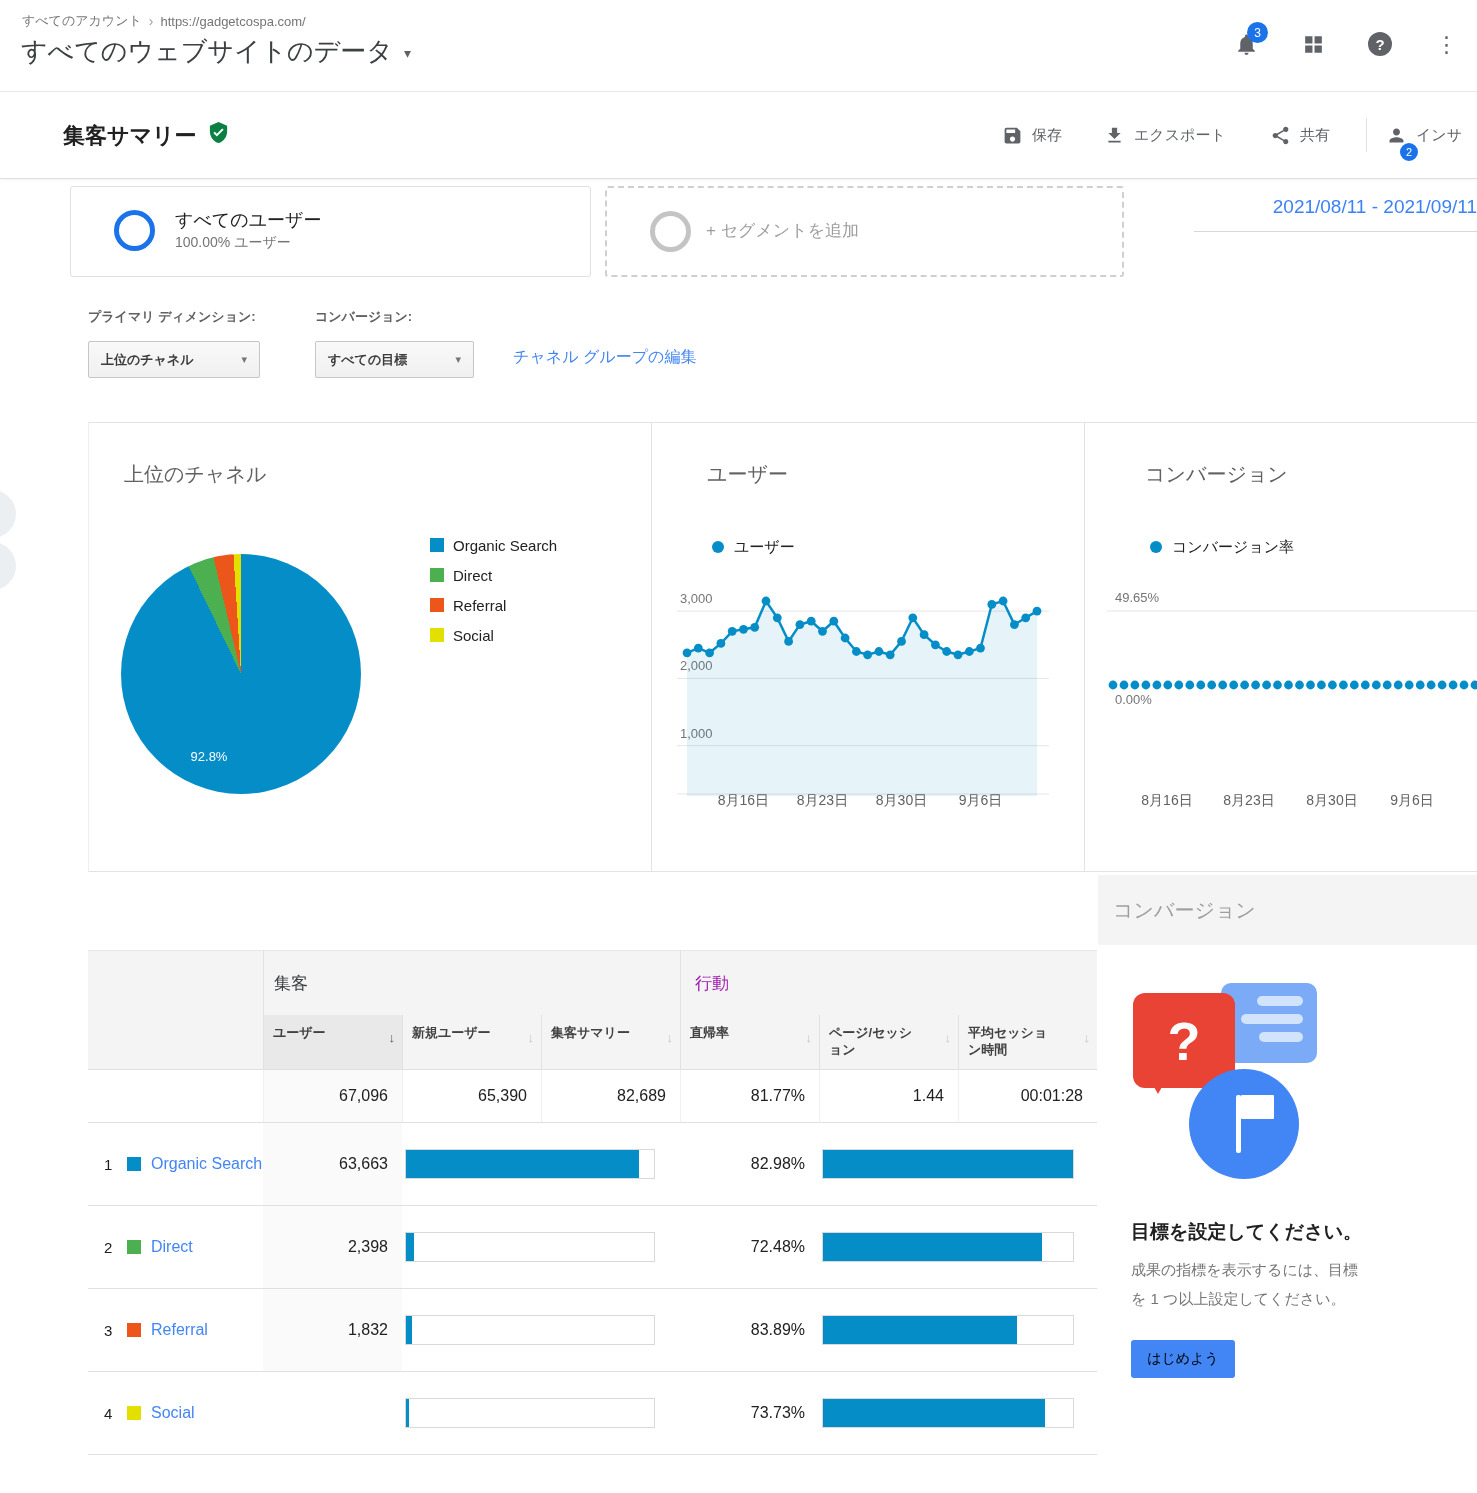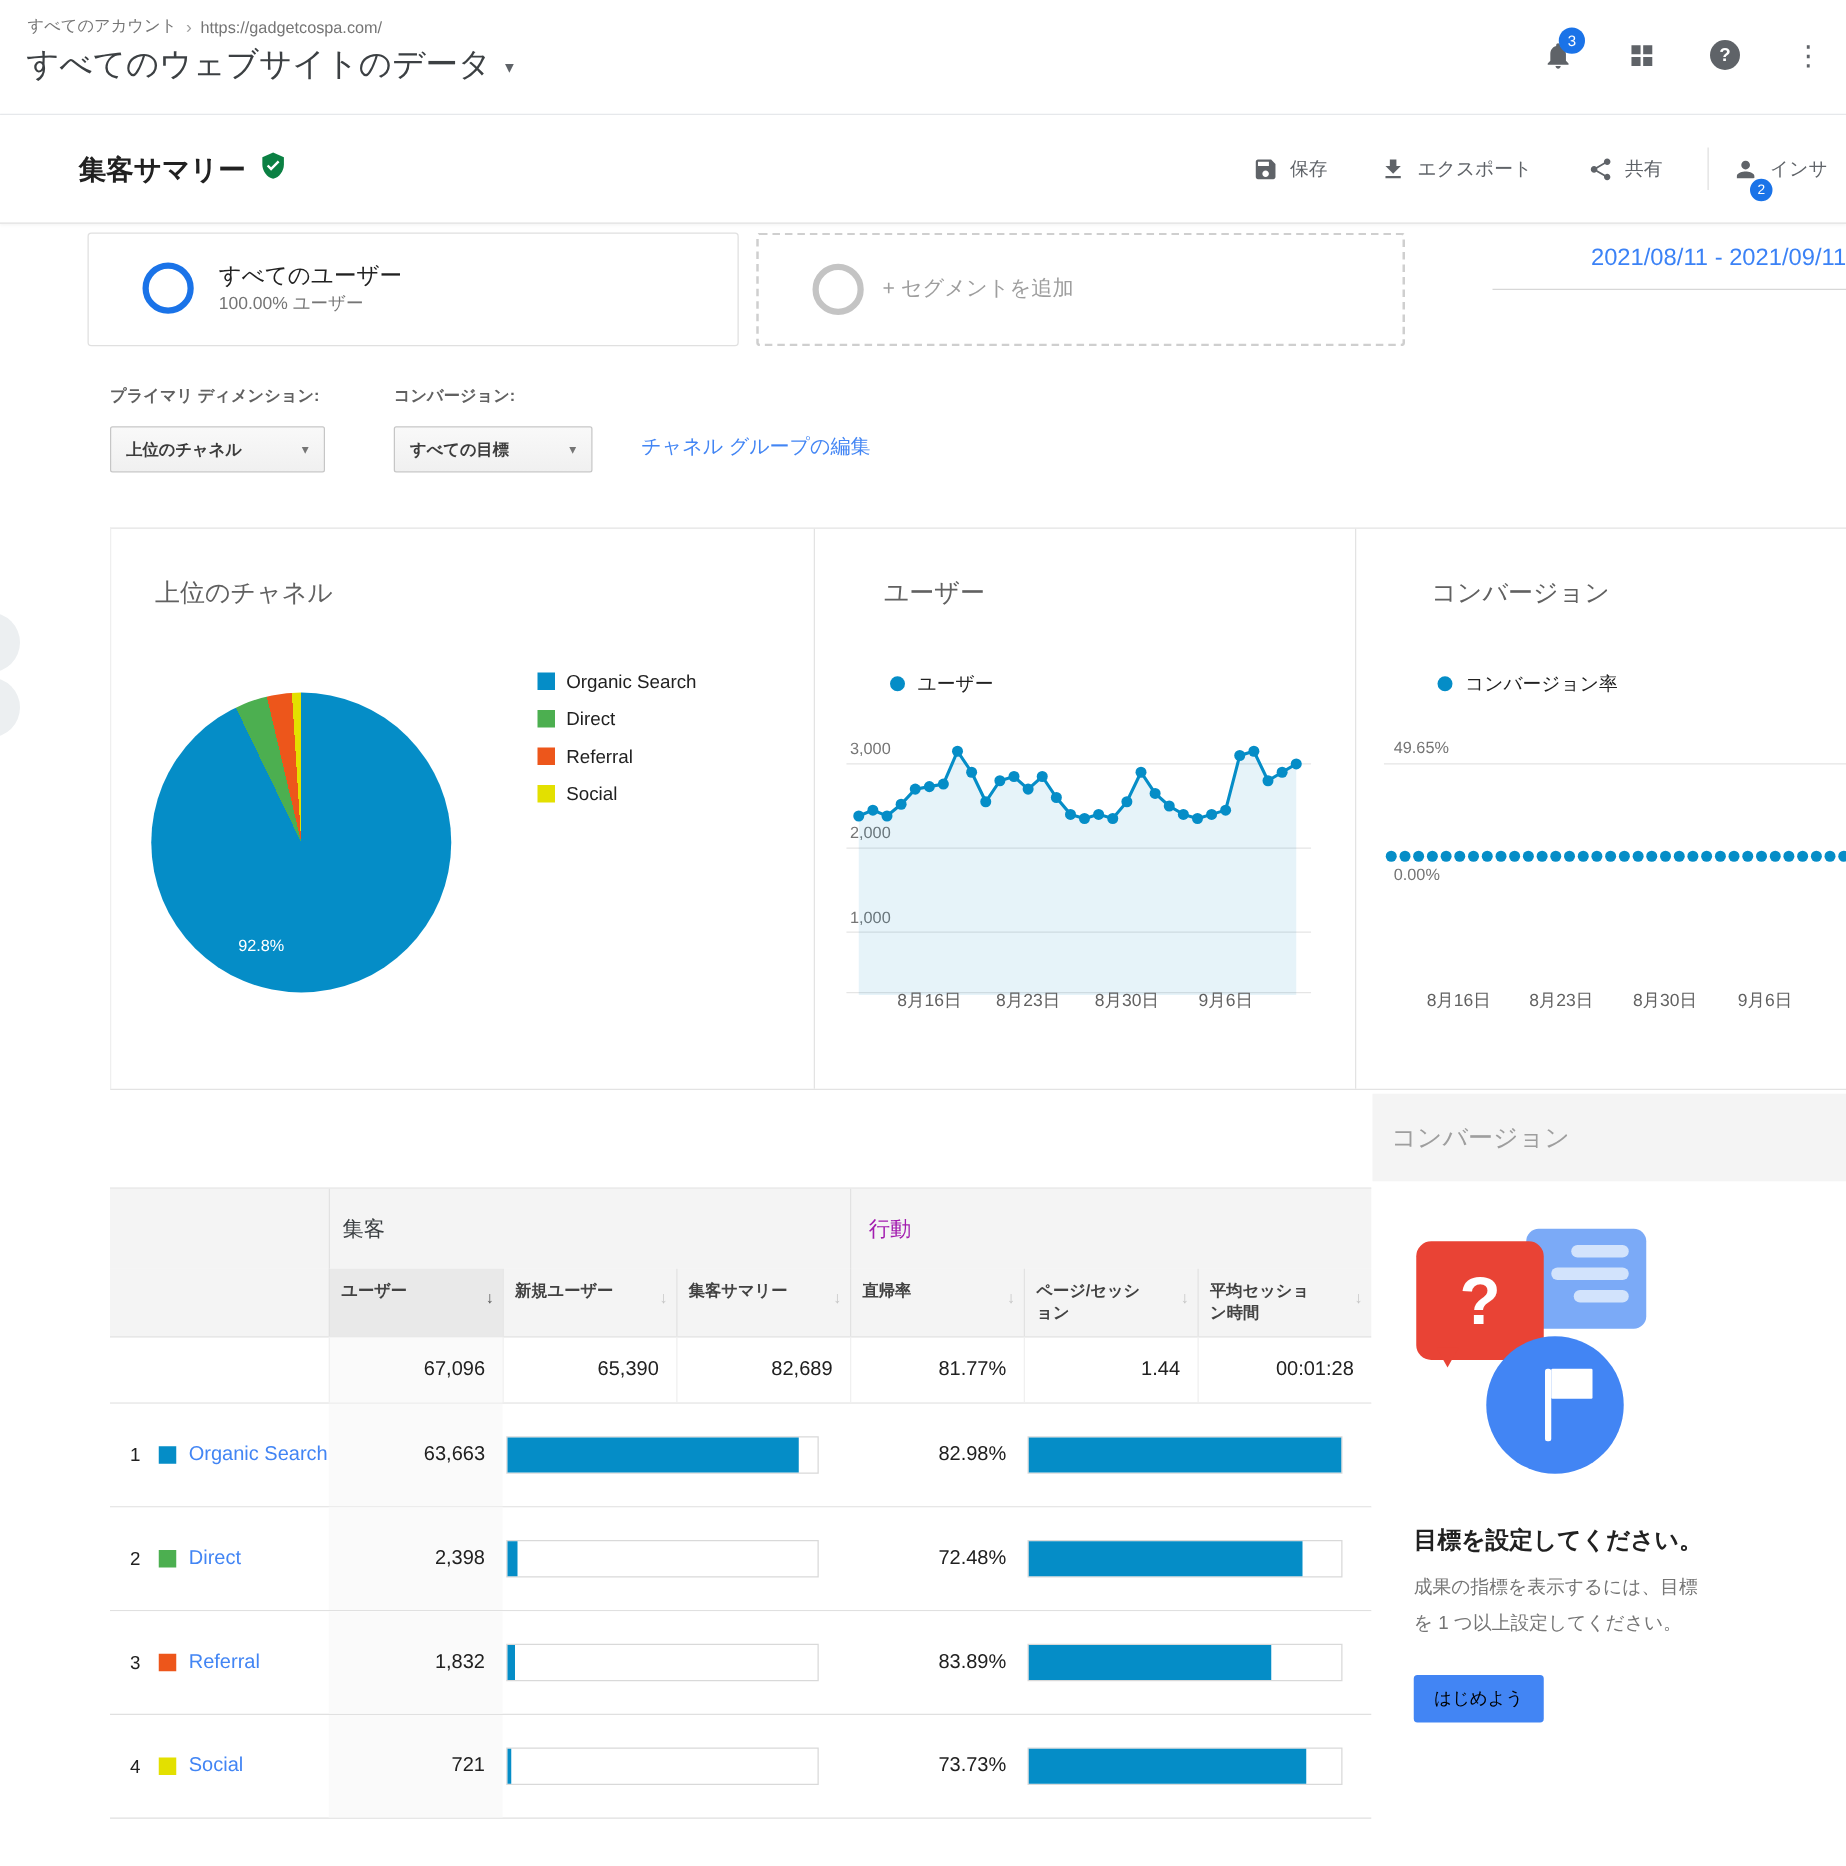--- a/index.html
+++ b/index.html
@@ -468,21 +468,20 @@
           </div>
         </div>
     </div>
 
     <div class="trow data-row">
       <div class="cell label-cell">
         <span class="rank">4</span>
         <span class="sq" style="background: rgb(227, 224, 0);"></span>
         <a class="chan">Social</a>
       </div>
-      <div class="cell val-cell users-col">721</div>
       <div class="cell bar-cell bc1">
           <div class="barbox">
             <div class="barfill" style="background: rgb(5, 141, 199); width: 1.2%;"></div>
           </div>
         </div>
       <div class="cell val-cell">73.73%</div>
       <div class="cell bar-cell bc2">
           <div class="barbox">
             <div class="barfill" style="background: rgb(5, 141, 199); width: 88.9%;"></div>
           </div>

